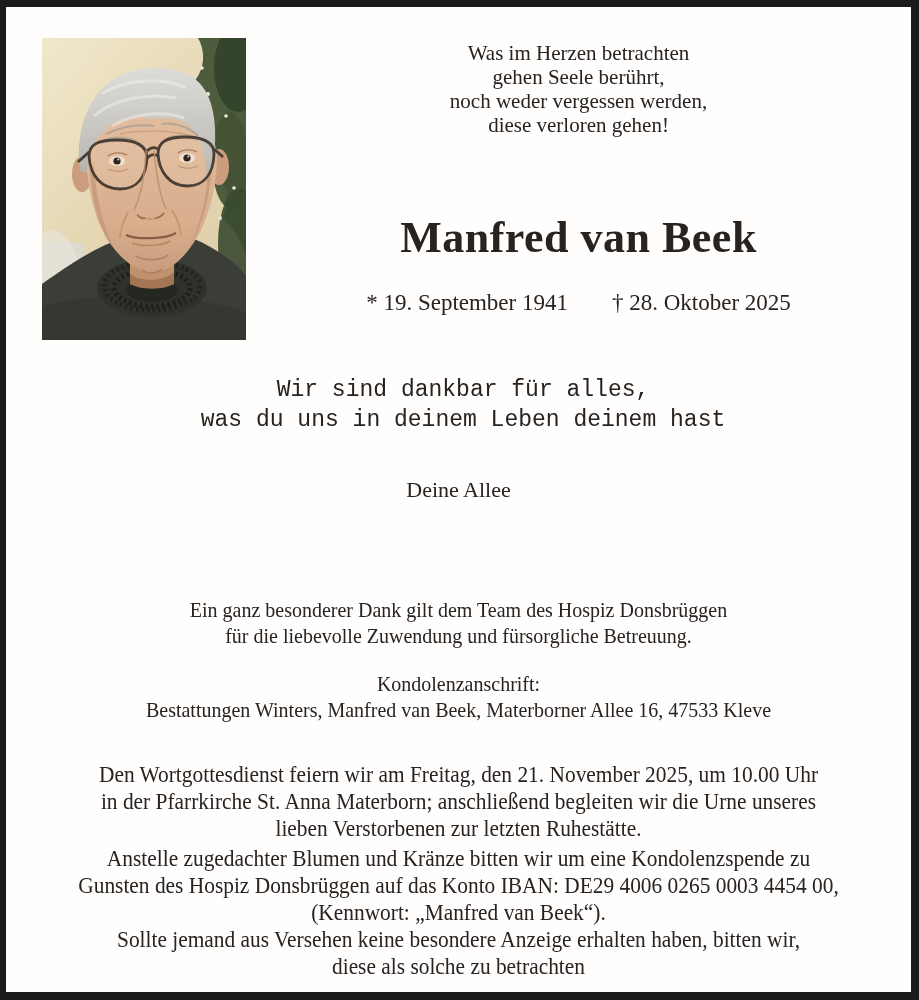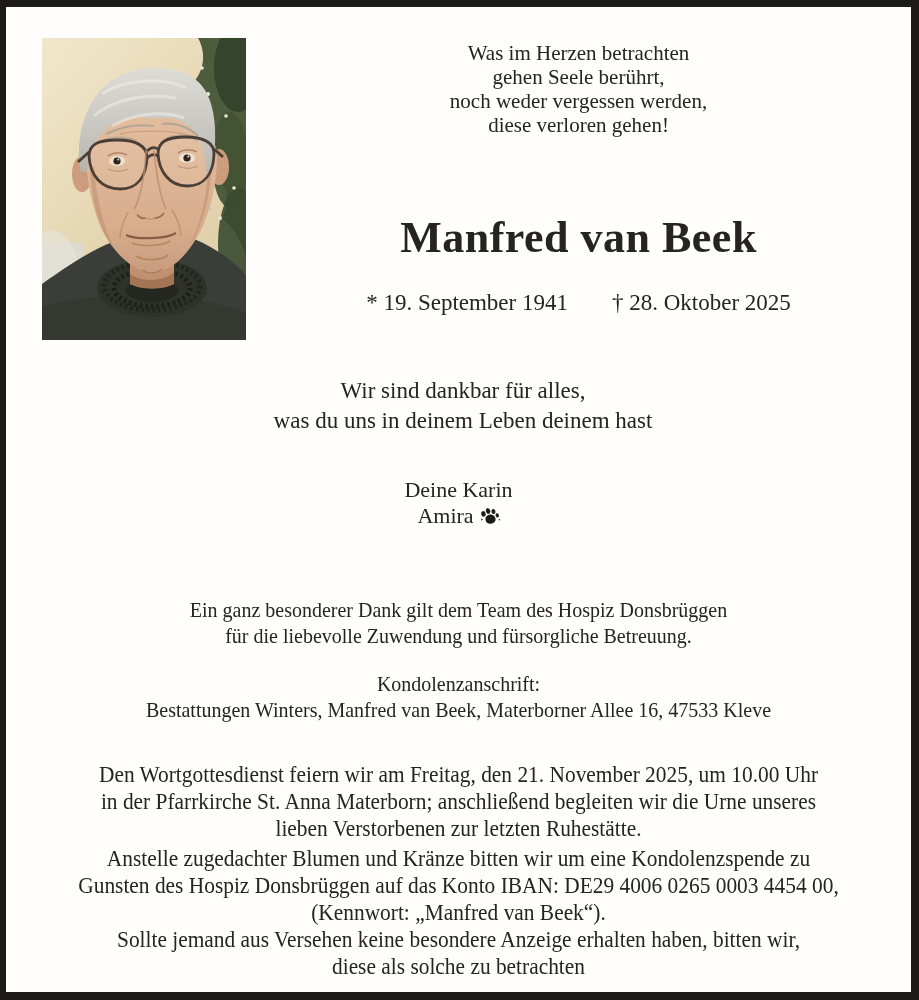--- a/index.html
+++ b/index.html
@@ -19,21 +19,21 @@
   .line{white-space:nowrap;}
   .photo{left:36px;top:31px;width:204px;height:302px;}
   .photo svg{display:block;width:204px;height:302px;}
   .verse{left:240px;top:34px;width:665px;font-size:21px;line-height:24px;}
   .name{
     left:240px;top:206px;width:665px;
     font-size:44px;line-height:50px;font-weight:bold;letter-spacing:.5px;
   }
   .dates{left:240px;top:264px;width:665px;font-size:23px;line-height:26px;margin-top:19px;}
   .date-gap{display:inline-block;width:44px;}
-  .farewell{left:0;top:369px;width:914px;font-size:23px;line-height:29.5px;}
+  .farewell{left:0;top:369px;width:914px;font-size:23px;line-height:29.5px;font-family:Liberation Mono, monospace;}
   .family{left:0;top:470px;width:905px;font-size:22px;line-height:26px;}
   .family .paw{display:inline-block;vertical-align:-3px;margin-left:4px;}
   .squeeze{transform:scaleX(0.93);transform-origin:50% 0;}
   .thanks{left:0;top:590px;width:905px;font-size:21.5px;line-height:26px;}
   .condolence{left:0;top:665px;width:905px;font-size:21.5px;line-height:25.5px;}
   .service{left:0;top:754px;width:905px;font-size:23px;line-height:27px;}
   .donation{left:0;top:838px;width:905px;font-size:23px;line-height:27px;}
   .note{left:0;top:919px;width:905px;font-size:23px;line-height:27px;}
 </style>
 </head>
@@ -152,34 +152,21 @@
   <div class="abs dates center line">
     <span>* 19. September 1941</span><span class="date-gap"></span><span>† 28. Oktober 2025</span>
   </div>
 
   <div class="abs farewell center">
     <div class="line">Wir sind dankbar für alles,</div>
     <div class="line">was du uns in deinem Leben deinem hast</div>
   </div>
 
   <div class="abs family center">
-    <div class="line">Deine Karin</div>
-    <div class="line">
-      <span>Amira</span><span class="paw"><svg width="22" height="19" viewBox="0 0 24 22" xmlns="http://www.w3.org/2000/svg">
-            <g fill="#1c1b1a" transform="rotate(-14 12 11)">
-              <ellipse cx="6.5" cy="6.5" rx="2.5" ry="3.2"></ellipse>
-              <ellipse cx="12.5" cy="4.6" rx="2.5" ry="3.3"></ellipse>
-              <ellipse cx="18.4" cy="6.6" rx="2.3" ry="2.9"></ellipse>
-              <ellipse cx="21.6" cy="12" rx="1.9" ry="2.5"></ellipse>
-              <path d="M12.5,9 C16.2,9 19.2,12 18.7,15.5 C18.2,19 15.2,20.2 12.1,19.7 C9,19.2 6.6,17.2 7.1,13.7 C7.5,10.9 9.5,9 12.5,9 Z"></path>
-              <circle cx="3.2" cy="12.5" r="0.9"></circle>
-              <circle cx="22.8" cy="17.5" r="0.8"></circle>
-            </g>
-          </svg></span>
-    </div>
+    <div class="line">Deine Allee</div>
   </div>
 
   <div class="abs thanks center squeeze">
     <div class="line">Ein ganz besonderer Dank gilt dem Team des Hospiz Donsbrüggen</div>
     <div class="line">für die liebevolle Zuwendung und fürsorgliche Betreuung.</div>
   </div>
 
   <div class="abs condolence center squeeze">
     <div class="line">Kondolenzanschrift:</div>
     <div class="line">Bestattungen Winters, Manfred van Beek, Materborner Allee 16, 47533 Kleve</div>

